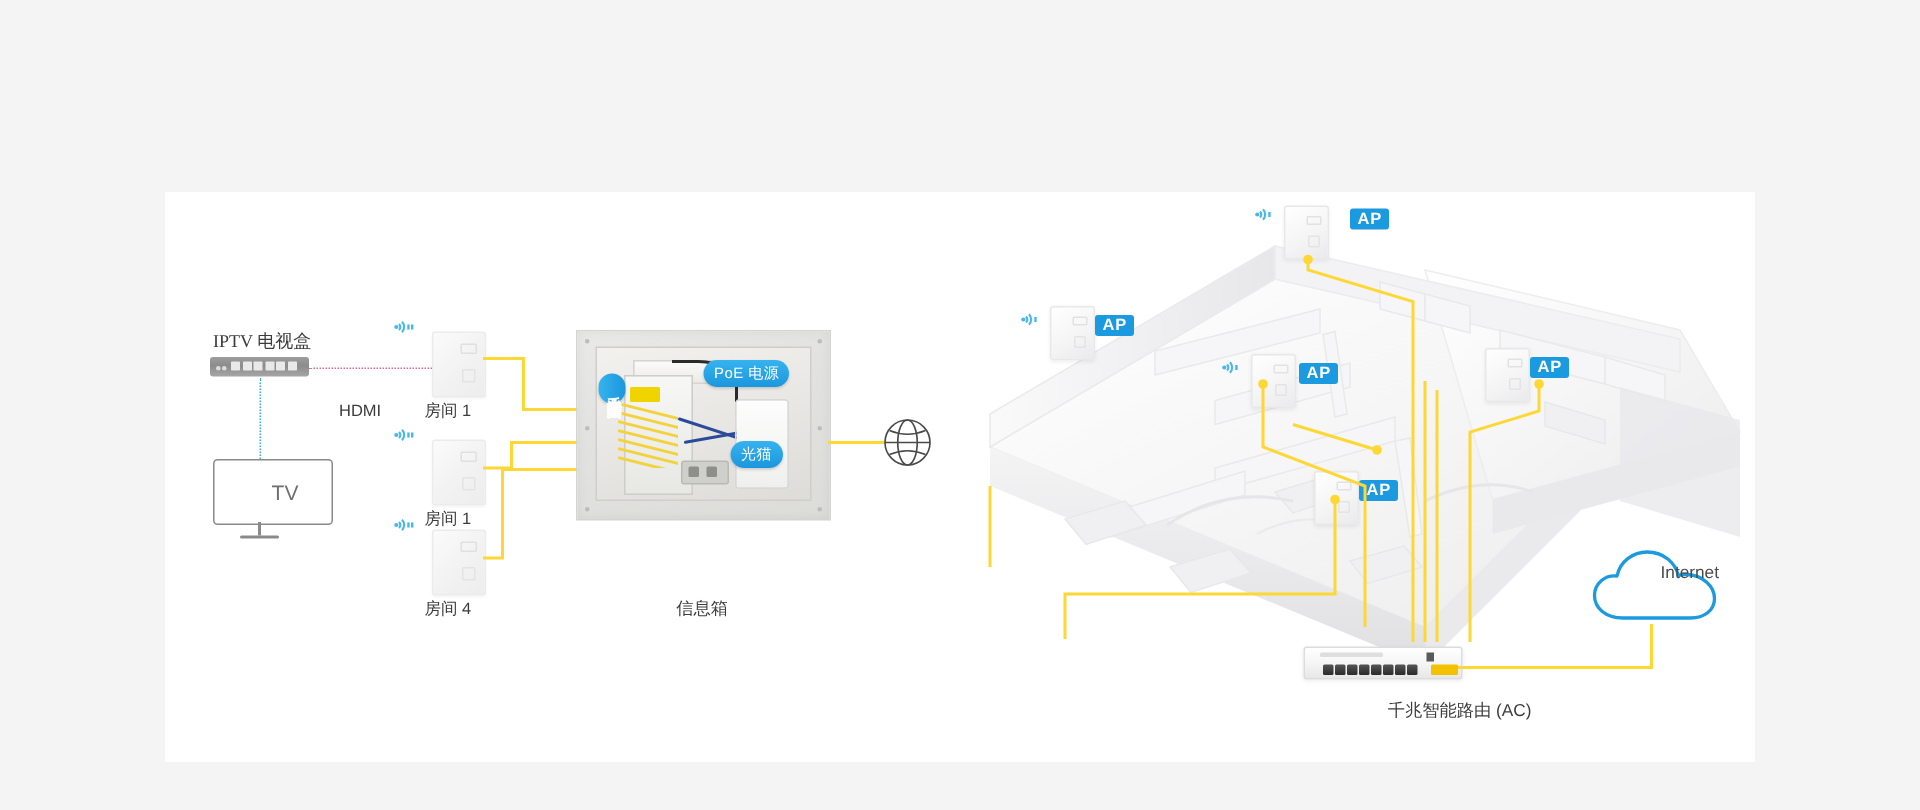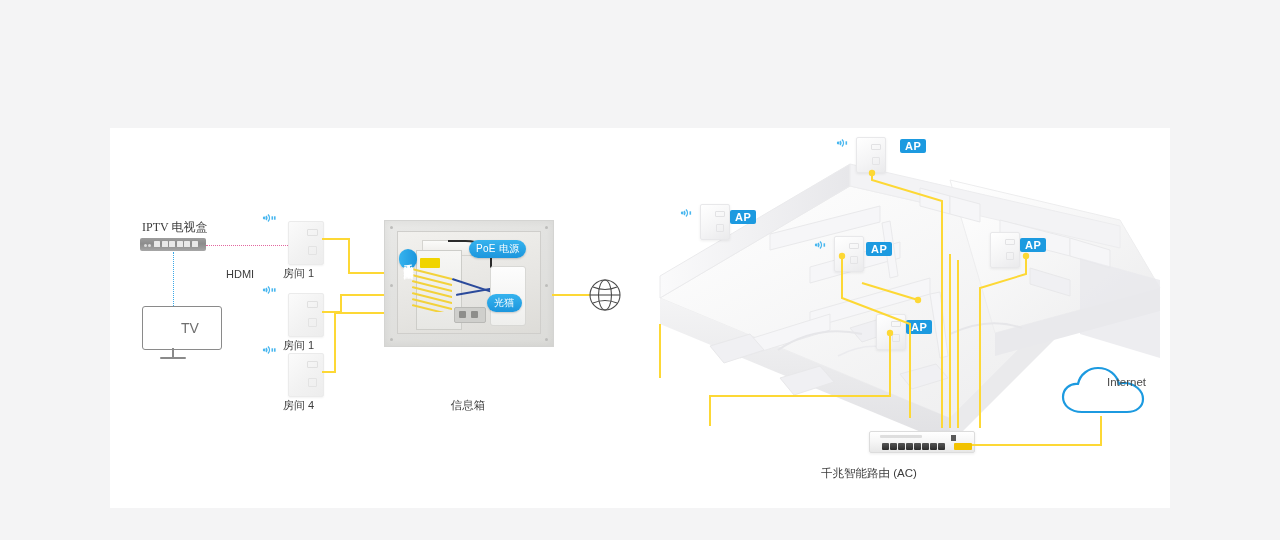--- a/index.html
+++ b/index.html
@@ -182,21 +182,21 @@
   .rack-wan {
     position:absolute; left:84px; bottom:2px; width:18px; height:7px;
     background:#f2c200; border-radius:1px;
   }
   .rack-brand {
     position:absolute; left:10px; top:3px; width:42px; height:3px;
     background:#dedede; border-radius:1px;
   }
   .rack-led { position:absolute; right:18px; top:3px; width:5px; height:6px; background:#5a5a5a; }
   .rack-cap {
-    position:absolute; width:200px; text-align:left;
+    position:absolute; width:200px; text-align:right;
     font-size:11.5px; color:#3c3c3c;
   }
 
   
   .cloud { position:absolute; width:86px; height:54px; }
   .cloud-txt {
     position:absolute; width:86px; text-align:center;
     font-size:11.5px; color:#4a4a4a;
   }
 

